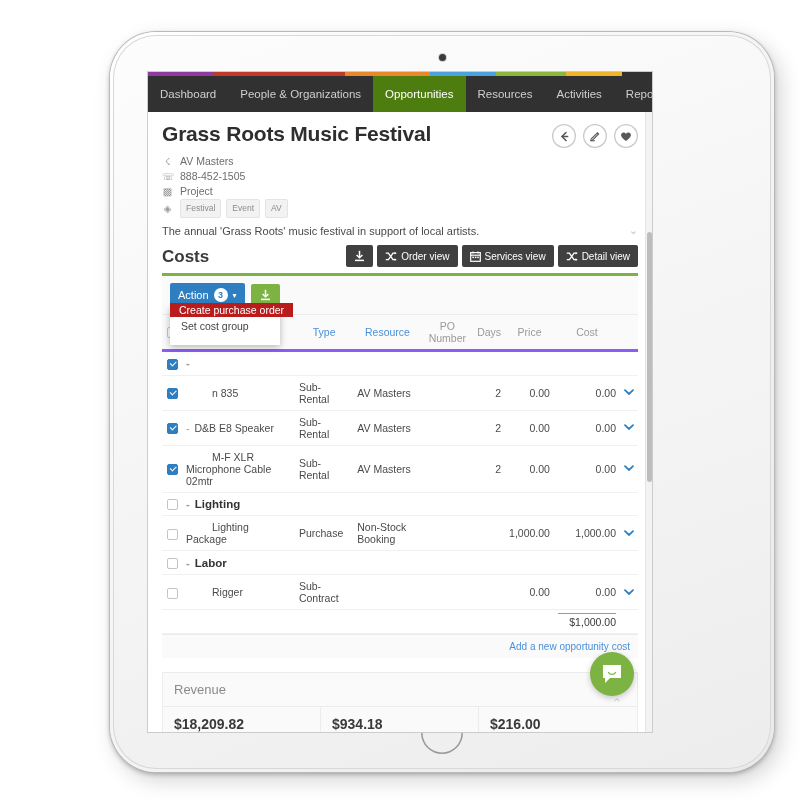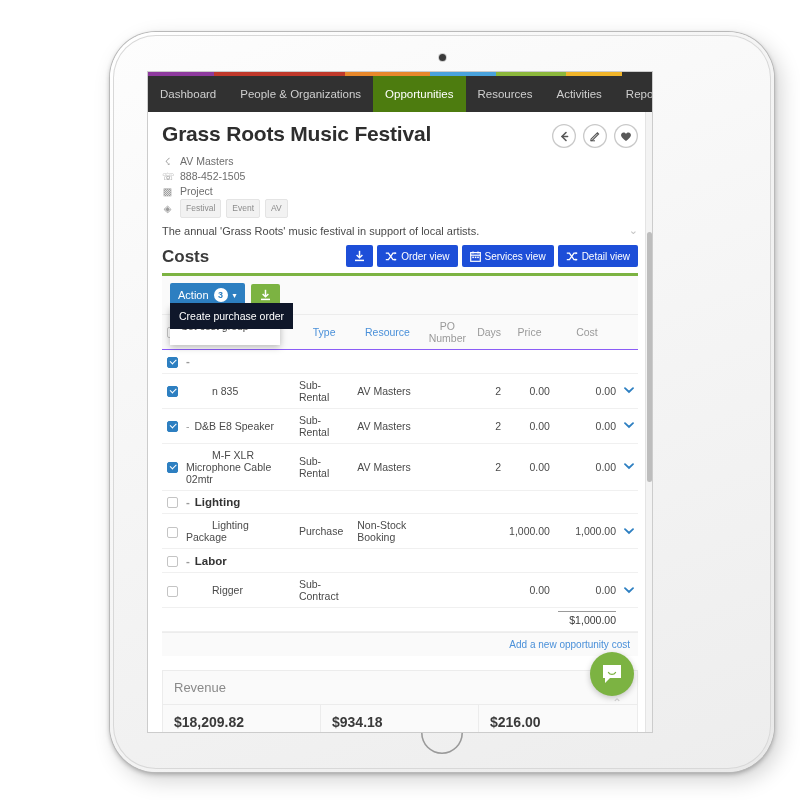--- a/index.html
+++ b/index.html
@@ -122,21 +122,21 @@
   #description .chev { margin-left: auto; color: #c2c2c2; font-size: 11px; }
 
   
   #costs-bar {
     display: flex; align-items: flex-end;
     padding: 8px 14px 0 14px;
   }
   #costs-title { font-size: 17px; font-weight: bold; color: #3a3a3a; }
   #view-btns { margin-left: auto; display: flex; gap: 4px; }
   .gbtn {
-    background: #1d4ed8; color: #ffffff;
+    background: #404040; color: #ffffff;
     font-size: 10px; padding: 5px 8px;
     display: flex; align-items: center; gap: 4px;
     border-radius: 2px; white-space: nowrap;
   }
   .gbtn svg { display: block; }
 
   #costs-panel {
     margin: 6px 14px 0 14px;
     border-top: 3px solid #7cb342;
     background: #ffffff;
@@ -164,21 +164,21 @@
     background: #7cb342; color: #fff;
     padding: 5px 9px; border-radius: 2px;
     display: flex; align-items: center;
   }
 
   
   table { width: 100%; border-collapse: collapse; }
   th, td { font-size: 10.5px; padding: 5px 4px; vertical-align: middle; }
   thead th {
     color: #9a9a9a; font-weight: normal; background: #fafafa;
-    border-bottom: 1px solid #8b5cf6;
+    border-bottom: 3px solid #8b5cf6;
   }
   thead th.sortable { color: #4a90d9; }
   tbody tr { border-bottom: 1px solid #f0f0f0; }
   td.c-chk { width: 20px; text-align: center; }
   td.c-name { color: #4a4a4a; }
   td.c-type, td.c-res { color: #4a4a4a; }
   td.c-po { }
   td.c-days, td.c-price, td.c-cost { text-align: right; color: #4a4a4a; }
   td.c-exp { width: 16px; text-align: center; color: #2d7fc1; font-size: 10px; }
   tr.grouprow td.c-name { font-weight: bold; color: #333; font-size: 11.5px; }
@@ -220,22 +220,22 @@
     width: 110px; background: #ffffff;
     box-shadow: 0 2px 7px rgba(0,0,0,.28);
     z-index: 40; padding: 4px 0;
   }
   #dropdown .item {
     font-size: 10.5px; color: #444;
     padding: 9px 11px;
   }
   #tooltip {
     position: absolute; left: 8px; top: 27px;
-    background: #0f172a; color: #fff;
-    font-size: 10.5px; padding: 7px 9px;
+    background: #b91c1c; color: #fff;
+    font-size: 10.5px; padding: 1px 9px;
     z-index: 50; white-space: nowrap;
   }
 
   
   .section {
     margin: 14px 14px 0 14px;
     background: #fafafa; border: 1px solid #ececec;
   }
   .section-head {
     display: flex; align-items: center;

